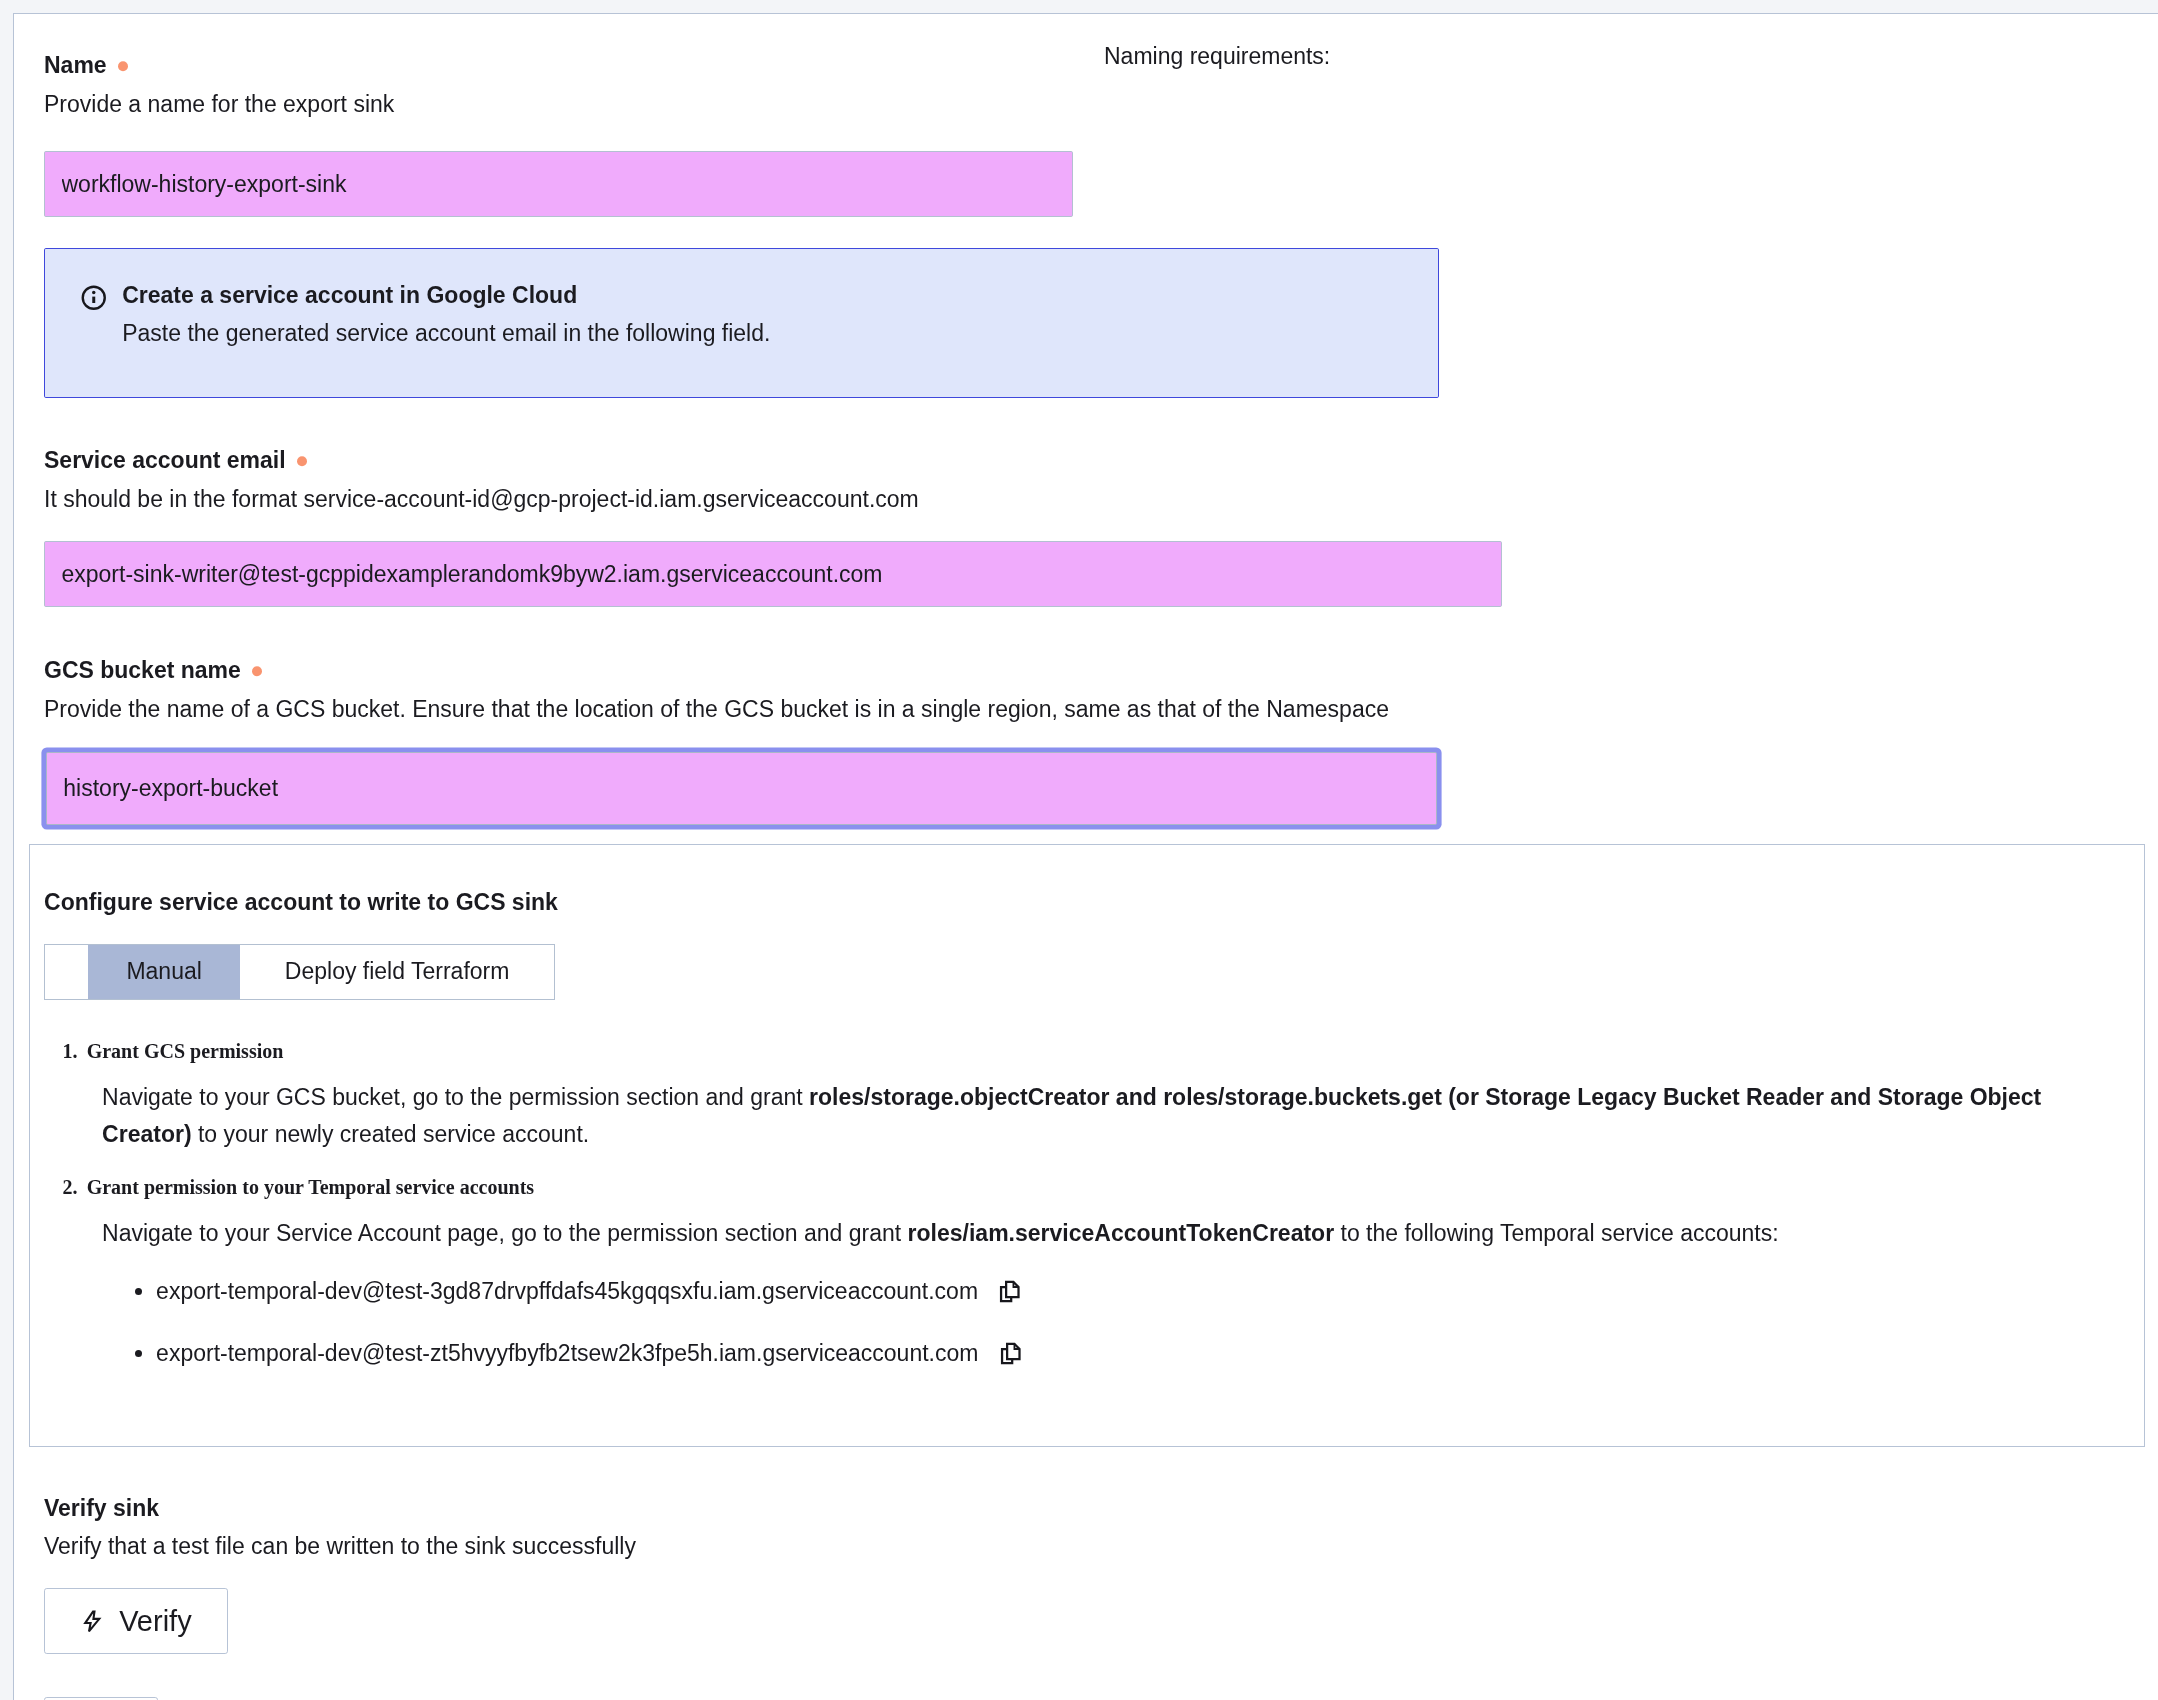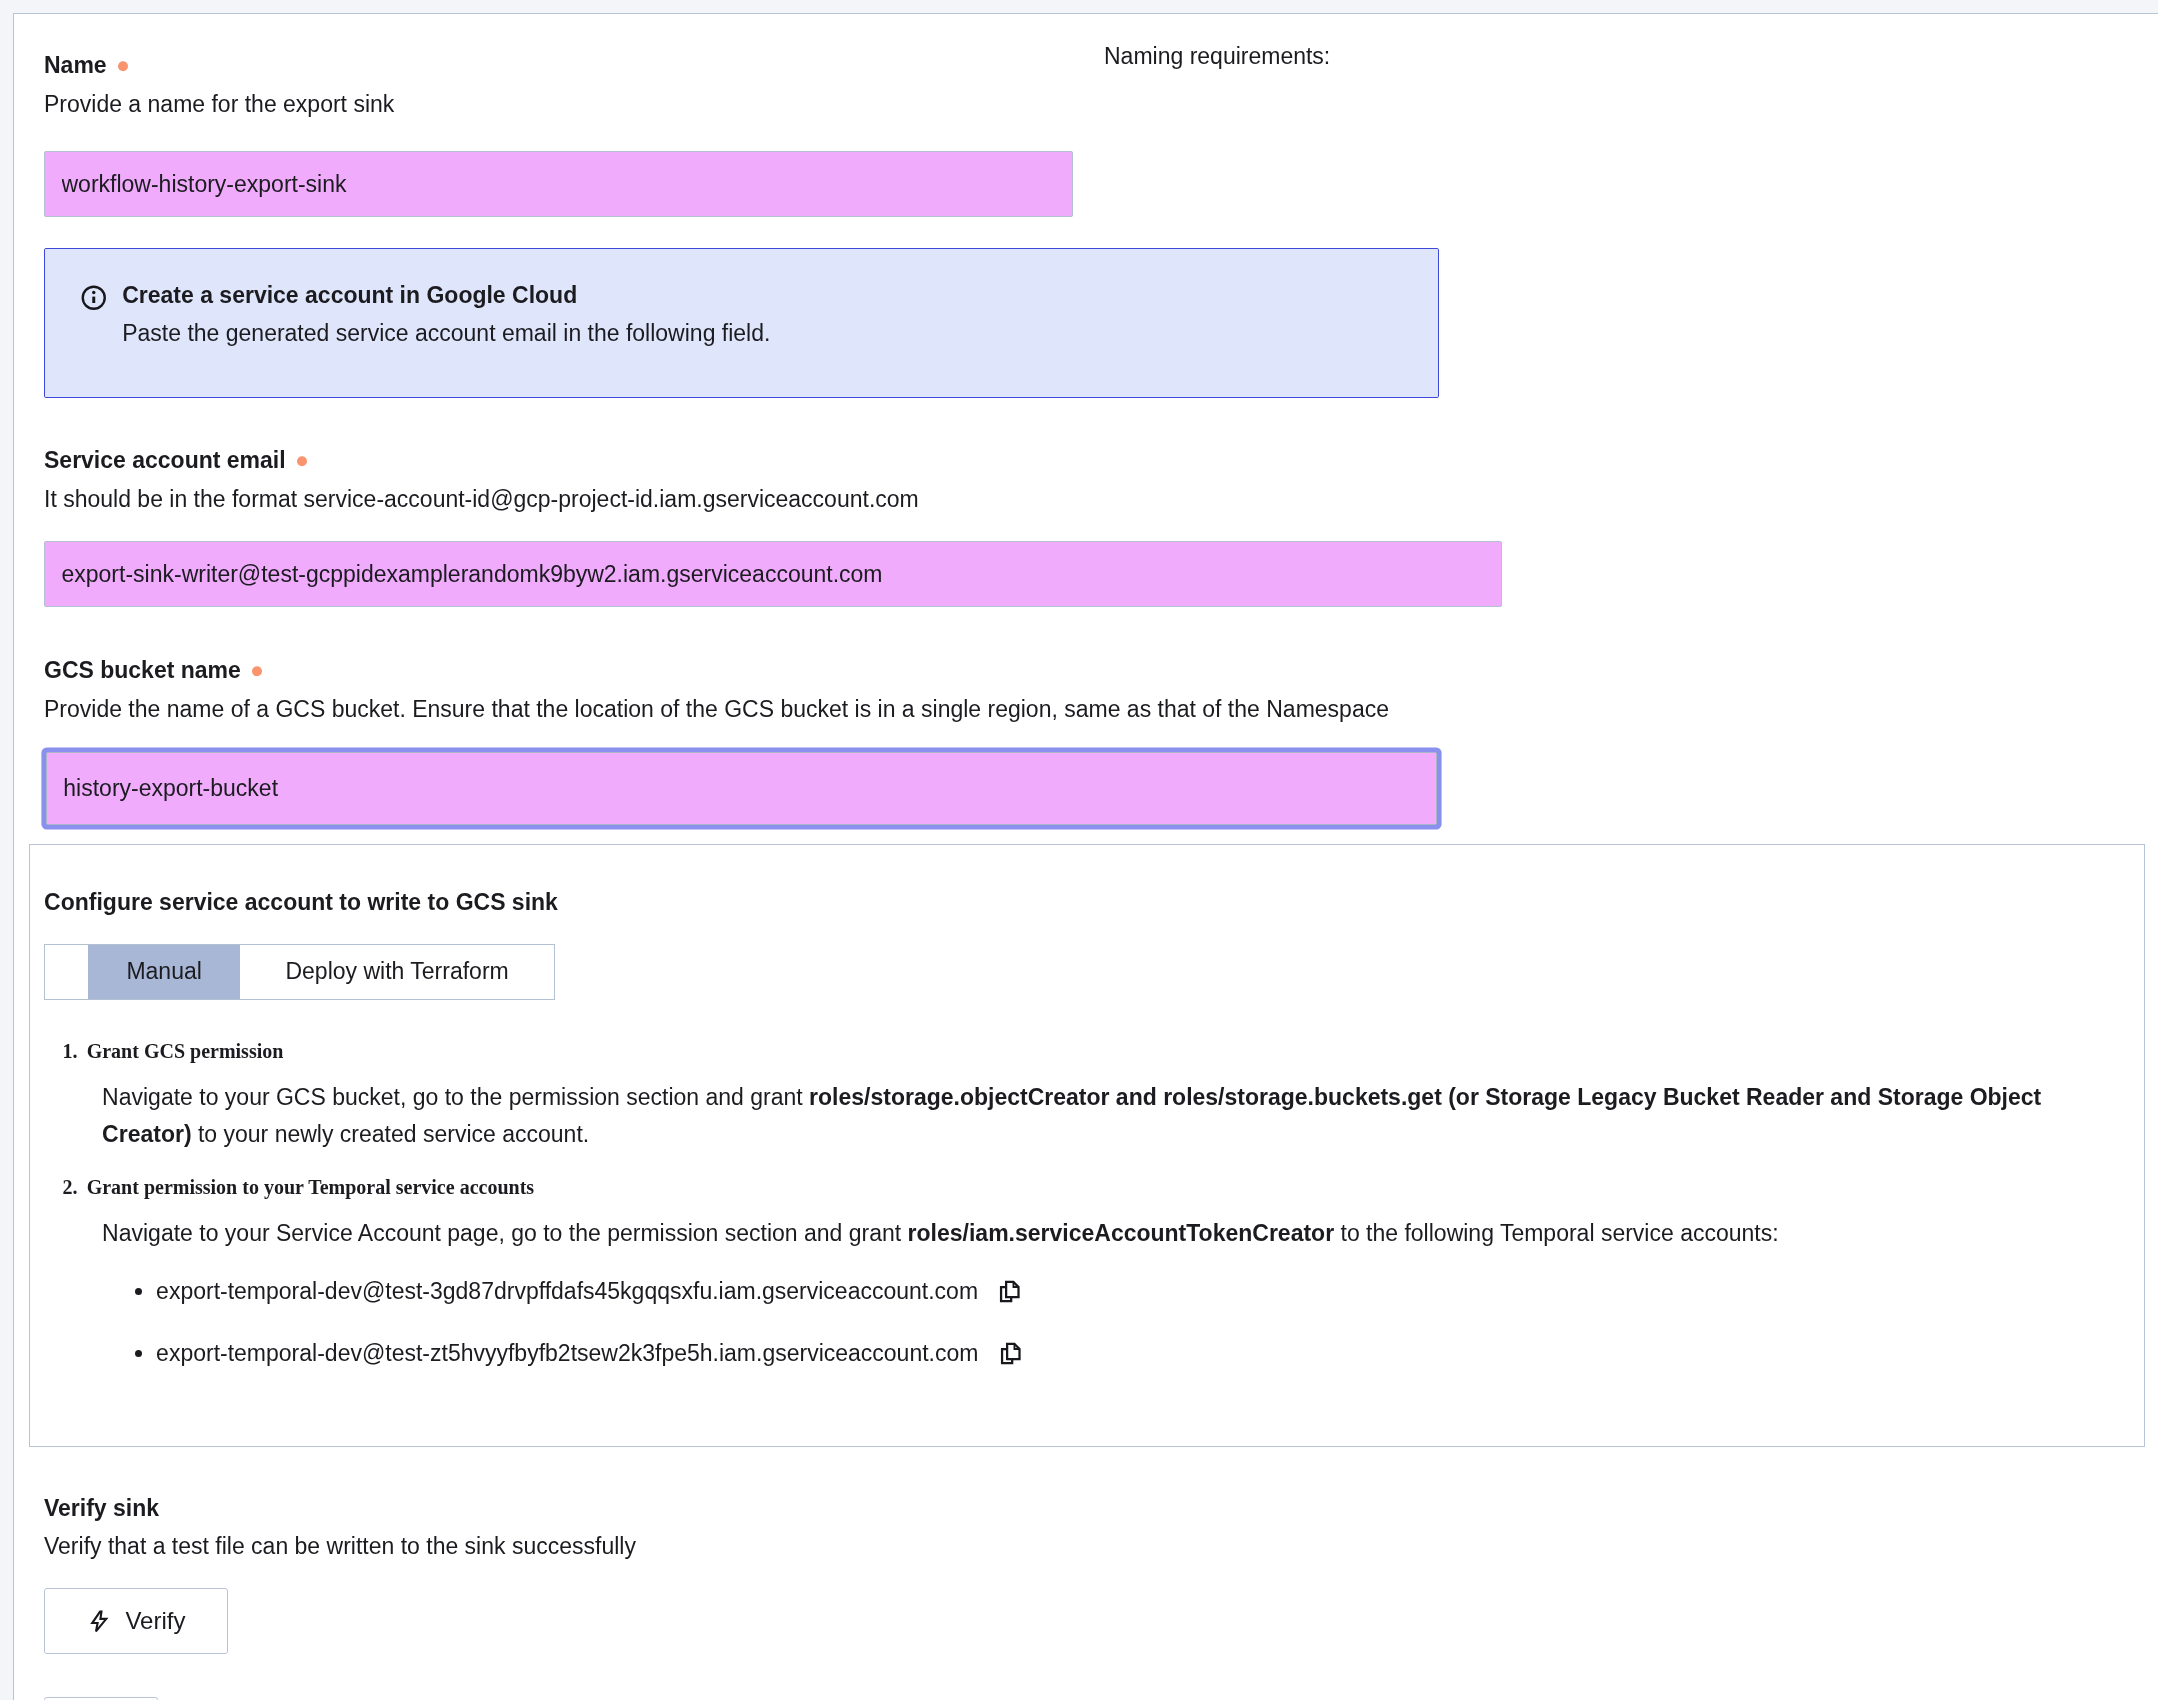--- a/index.html
+++ b/index.html
@@ -76,21 +76,21 @@
   .sa-email{letter-spacing:0;}
   .copy-btn{
     display:inline-block;vertical-align:-6.4px;margin-left:18.4px;background:none;border:none;
     padding:0;cursor:pointer;line-height:0;
   }
   .verify-block{margin-top:48px;}
   .verify-desc{margin-top:11px;line-height:27.5px;}
   .btn{
     display:inline-flex;align-items:center;justify-content:center;
     background:#fff;border:1.8px solid #b7c3d6;border-radius:2.8px;
-    font-family:inherit;font-size:24px;color:#1b1b20;cursor:pointer;
+    font-family:inherit;font-size:29px;color:#1b1b20;cursor:pointer;
   }
   .verify-btn{margin-top:27.5px;width:184px;height:66px;gap:13.8px;}
   .actions{margin-top:43px;display:flex;align-items:center;}
   .create-btn{width:114px;height:70px;}
   svg{display:block;}
 </style>
 </head>
 <body>
 
 <div class="window">
@@ -135,21 +135,21 @@
     </div>
     <div class="desc">Provide the name of a GCS bucket. Ensure that the location of the GCS bucket is in a single region, same as that of the Namespace</div>
     <input class="text-input focused" type="text" value="history-export-bucket" style="">
   </div>
 
   <div class="section">
     <div class="section-heading">Configure service account to write to GCS sink</div>
 
     <div class="tabbar">
       <button class="tab tab-manual active">Manual</button>
-      <button class="tab tab-terraform">Deploy with Terraform</button>
+      <button class="tab tab-terraform">Deploy field Terraform</button>
     </div>
 
     <div class="steps">
       <div class="step">
         <div class="step-head">
           <span class="step-num">1.</span><span>Grant GCS permission</span>
         </div>
         <div class="step-body">
           <span>Navigate to your GCS bucket, go to the permission section and grant </span><b>roles/storage.objectCreator and roles/storage.buckets.get (or Storage Legacy Bucket Reader and Storage Object Creator)</b><span> to your newly created service account.</span>
         </div>

